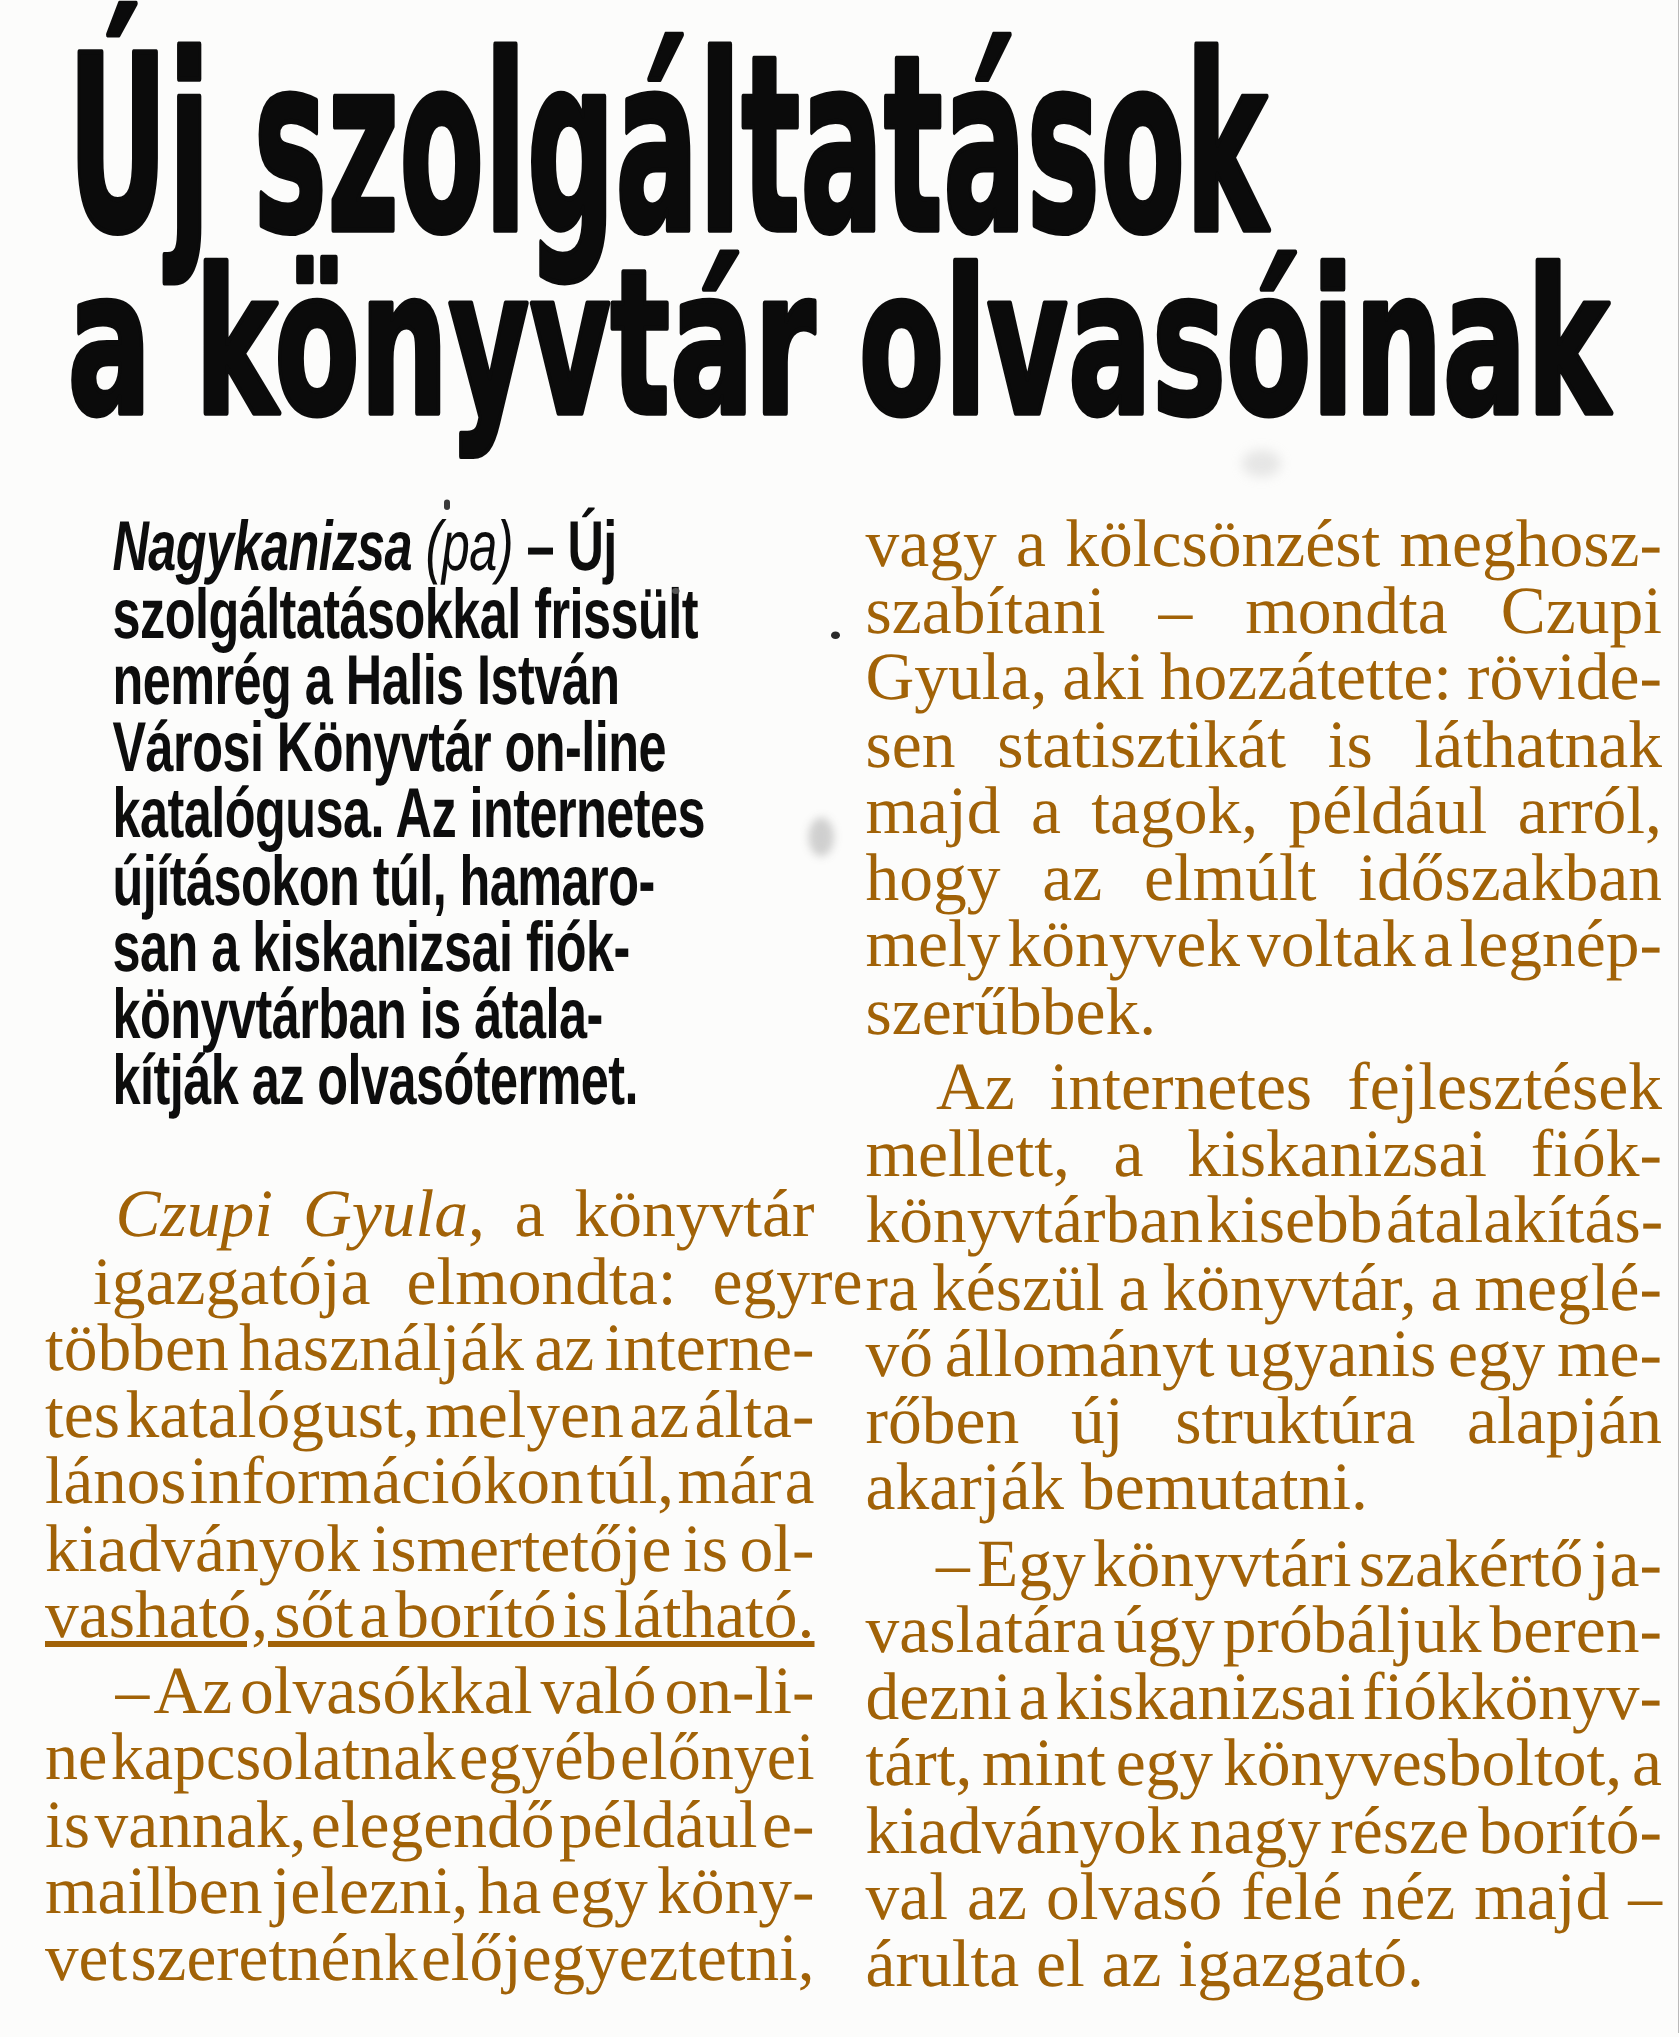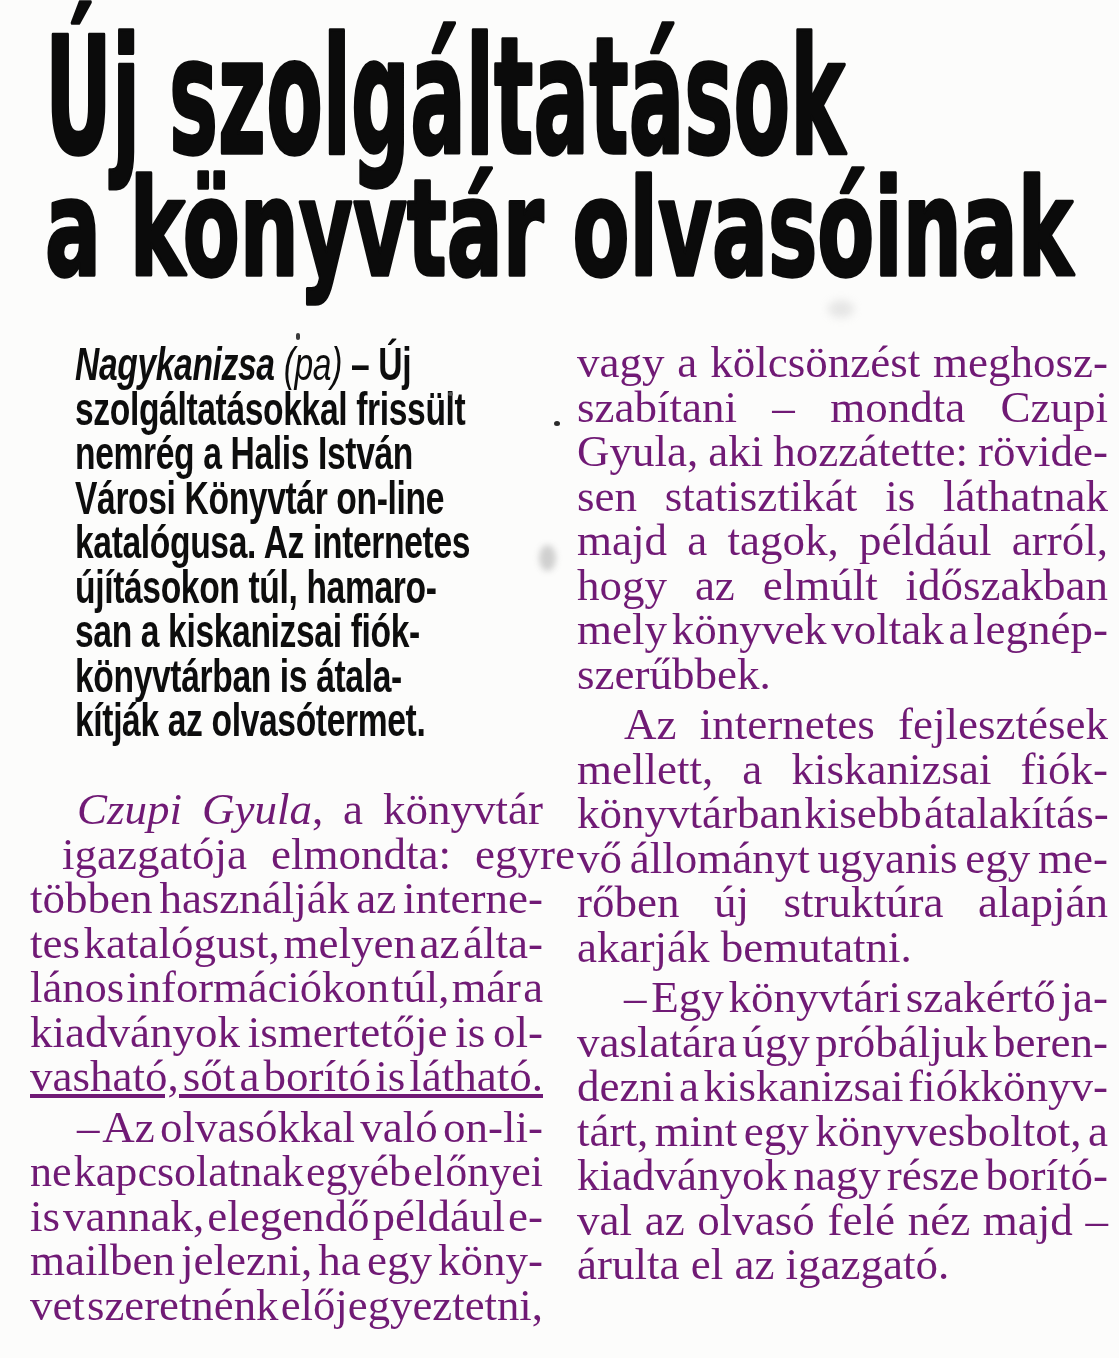--- a/index.html
+++ b/index.html
@@ -19,21 +19,21 @@
     position:absolute;left:75px;top:342px;width:640px;
     transform:scaleX(0.715);transform-origin:0 0;
     font-family:"Liberation Sans",sans-serif;
     font-weight:bold;font-size:47px;line-height:44.5px;
     color:#0d0d0d;letter-spacing:-0.5px;white-space:nowrap;
   }
   
   .col{
     position:absolute;
     font-family:"Liberation Serif",serif;
-    font-size:45px;line-height:44.5px;color:#701a75;
+    font-size:45px;line-height:44.5px;color:#a16207;
   }
   #col-left{left:30px;top:787px;width:513px;}
   #col-right{left:577px;top:340px;width:531px;}
   .para{margin:0 0 6px 0;}
   .line{height:44.5px;white-space:nowrap;overflow:visible;}
   .line.ind{padding-left:47px;}
   .ln{display:inline-block;transform-origin:0 0;}
   .st-i{font-style:italic;}
   .st-bi{font-style:italic;}
   .st-ni{font-style:italic;font-weight:400;}
@@ -93,20 +93,21 @@
         <div class="line j"><span class="ln" style="word-spacing: 16.6198px;">sen statisztikát is láthatnak</span></div>
         <div class="line j"><span class="ln" style="word-spacing: 9.04297px;">majd a tagok, például arról,</span></div>
         <div class="line j"><span class="ln" style="word-spacing: 16.625px;">hogy az elmúlt időszakban</span></div>
         <div class="line j"><span class="ln" style="word-spacing: -6.58594px;">mely könyvek voltak a legnép-</span></div>
         <div class="line last"><span class="ln">szerűbbek.</span></div>
       </div>
       <div class="para">
         <div class="line ind j"><span class="ln" style="word-spacing: 12.1094px;">Az internetes fejlesztések</span></div>
         <div class="line j"><span class="ln" style="word-spacing: 17.8802px;">mellett, a kiskanizsai fiók-</span></div>
         <div class="line j"><span class="ln" style="word-spacing: -9px;">könyvtárban kisebb átalakítás-</span></div>
+        <div class="line j"><span class="ln" style="word-spacing: -1.89375px;">ra készül a könyvtár, a meglé-</span></div>
         <div class="line j"><span class="ln" style="word-spacing: -3.47266px; text-align: center;">vő állományt ugyanis egy me-</span></div>
         <div class="line j"><span class="ln" style="word-spacing: 23.2969px;">rőben új struktúra alapján</span></div>
         <div class="line last"><span class="ln">akarják bemutatni.</span></div>
       </div>
       <div class="para">
         <div class="line ind j"><span class="ln" style="word-spacing: -6.46094px;">– Egy könyvtári szakértő ja-</span></div>
         <div class="line j"><span class="ln" style="word-spacing: -5.84375px;">vaslatára úgy próbáljuk beren-</span></div>
         <div class="line j"><span class="ln" style="word-spacing: -6.70312px;">dezni a kiskanizsai fiókkönyv-</span></div>
         <div class="line j"><span class="ln" style="word-spacing: -4.73047px;">tárt, mint egy könyvesboltot, a</span></div>
         <div class="line j"><span class="ln" style="word-spacing: -5.02604px;">kiadványok nagy része borító-</span></div>

